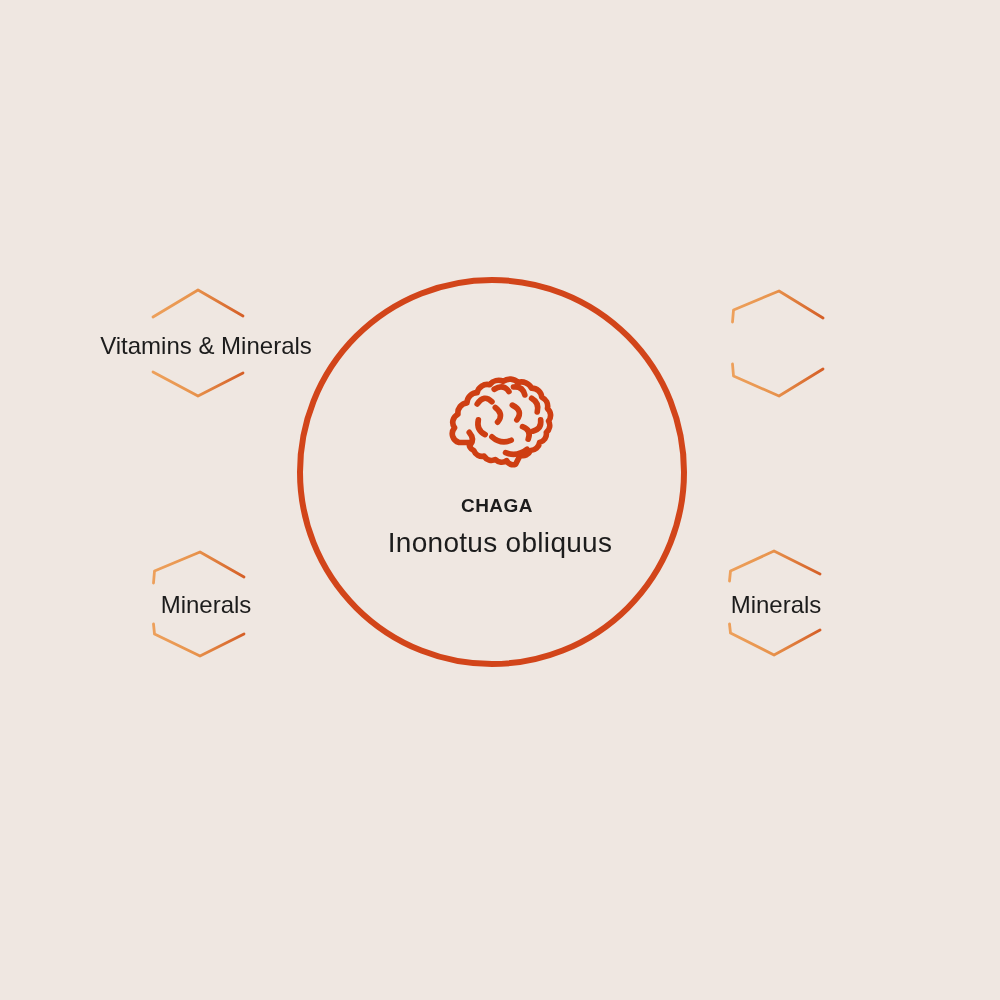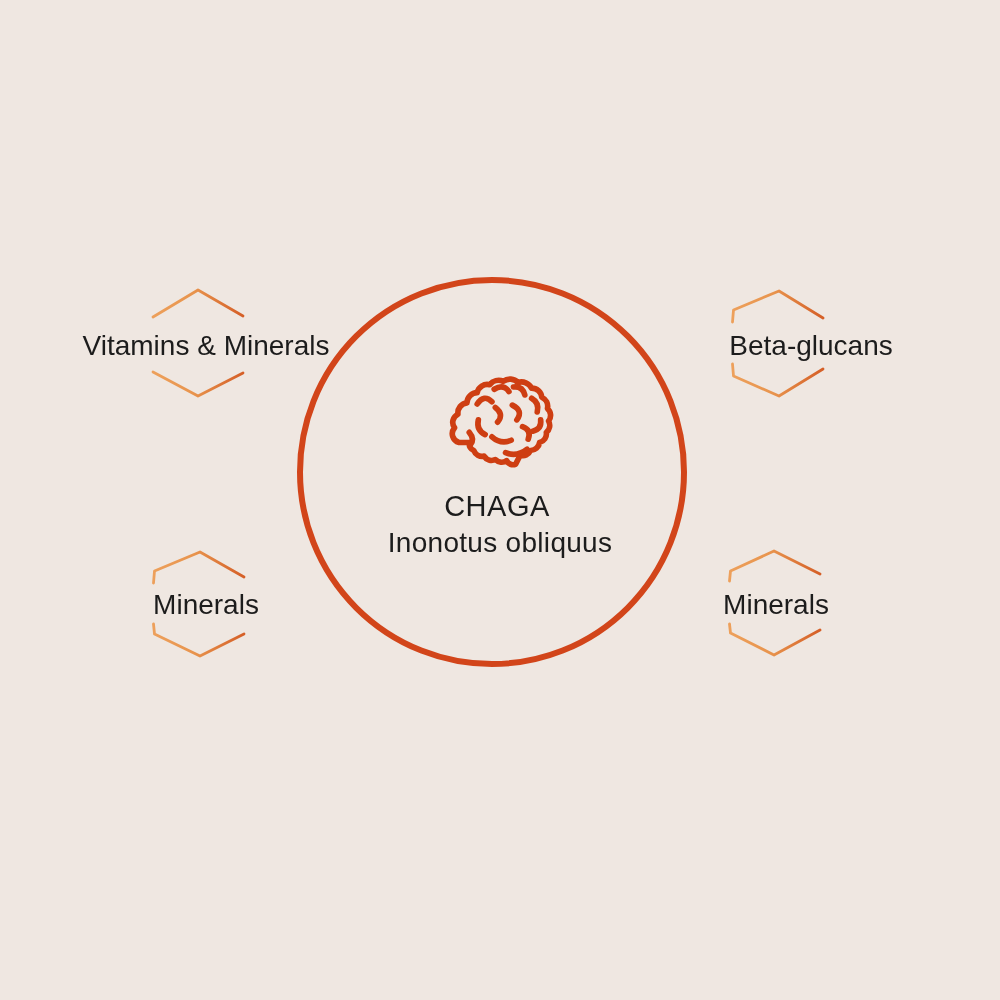--- a/index.html
+++ b/index.html
@@ -36,41 +36,42 @@
     left: 443px;
     top: 370px;
     width: 116px;
     height: 102px;
   }
   .center-title {
     position: absolute;
     left: 497px;
     top: 489px;
     transform: translateX(-50%);
-    font-size: 29px;
+    font-size: 19px;
     line-height: 34px;
     letter-spacing: 0.5px;
     white-space: nowrap;
+    font-weight: bold;
   }
   .center-subtitle {
     position: absolute;
     left: 500px;
     top: 526px;
     transform: translateX(-50%);
     font-size: 28px;
     line-height: 34px;
     letter-spacing: 0.3px;
     white-space: nowrap;
     text-align: right;
   }
   
   .label-text {
     position: absolute;
     transform: translateX(-50%);
-    font-size: 28px;
+    font-size: 24px;
     line-height: 30px;
     white-space: nowrap;
   }
   .lt-vitamins { left: 206px; top: 331px; }
   .lt-beta     { left: 811px; top: 331px; }
   .lt-terpenes { left: 206px; top: 590px; }
   .lt-sterols  { left: 776px; top: 590px; }
   
   .deco {
     position: absolute;
@@ -161,21 +162,20 @@
     <path d="M1 28 L46 1 L91 27"></path>
   </svg>
   <div class="label-text lt-vitamins">Vitamins &amp; Minerals</div>
   <svg class="deco vm-bot" viewBox="0 0 92 27">
     <path d="M1 1 L46 25 L91 2"></path>
   </svg>
 
   <svg class="deco bg-top" viewBox="0 0 93 33">
     <path d="M1.5 32 L2.5 20 L48 1 L92 28"></path>
   </svg>
-  <div class="label-text lt-beta">Beta-glucans</div>
   <svg class="deco bg-bot" viewBox="0 0 93 34">
     <path d="M1.5 1 L2.5 13 L48 33 L92 6"></path>
   </svg>
 
   <svg class="deco tp-top" viewBox="0 0 93 33">
     <path d="M1.5 32 L2.5 20 L48 1 L92 26"></path>
   </svg>
   <div class="label-text lt-terpenes">Minerals</div>
   <svg class="deco tp-bot" viewBox="0 0 93 34">
     <path d="M1.5 1 L2.5 11 L48 33 L92 11"></path>

